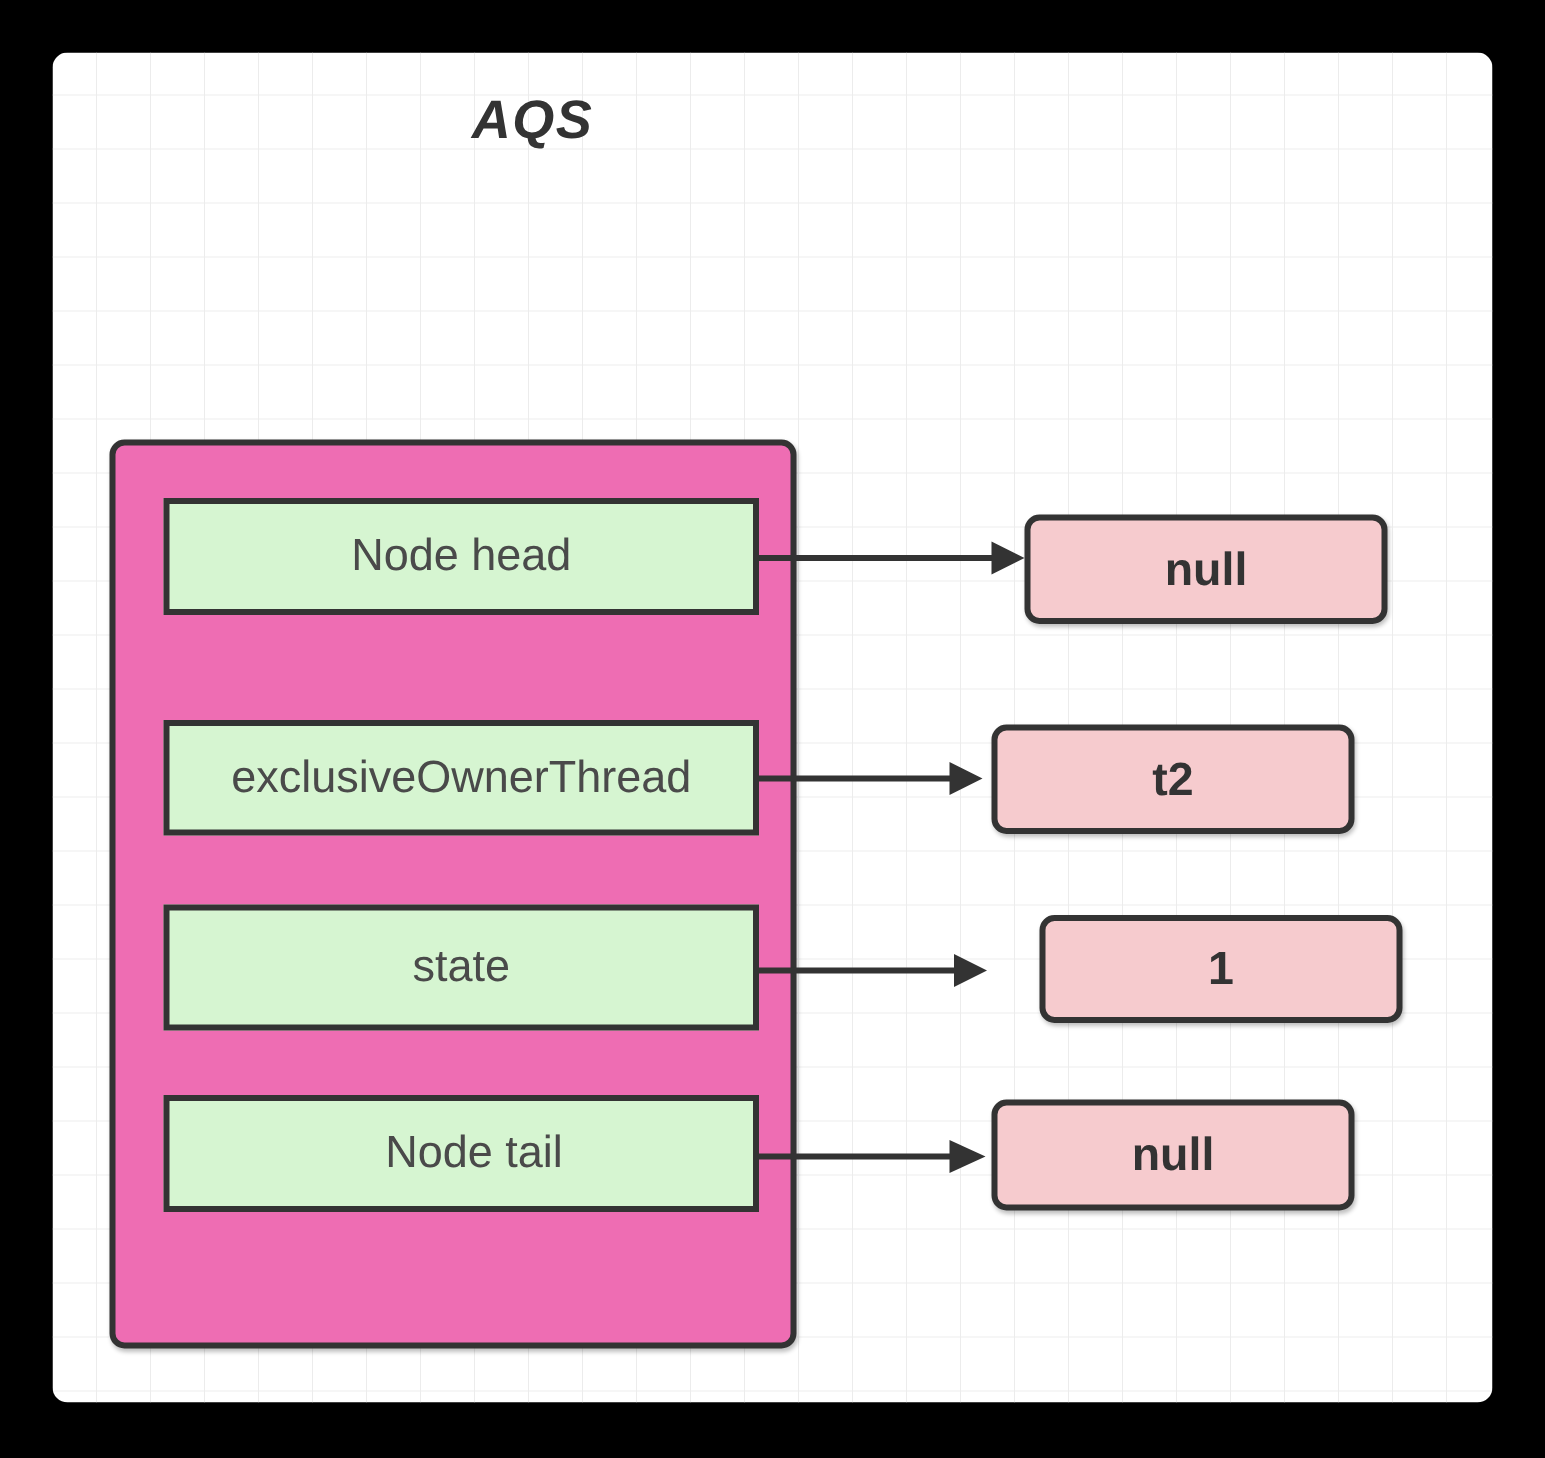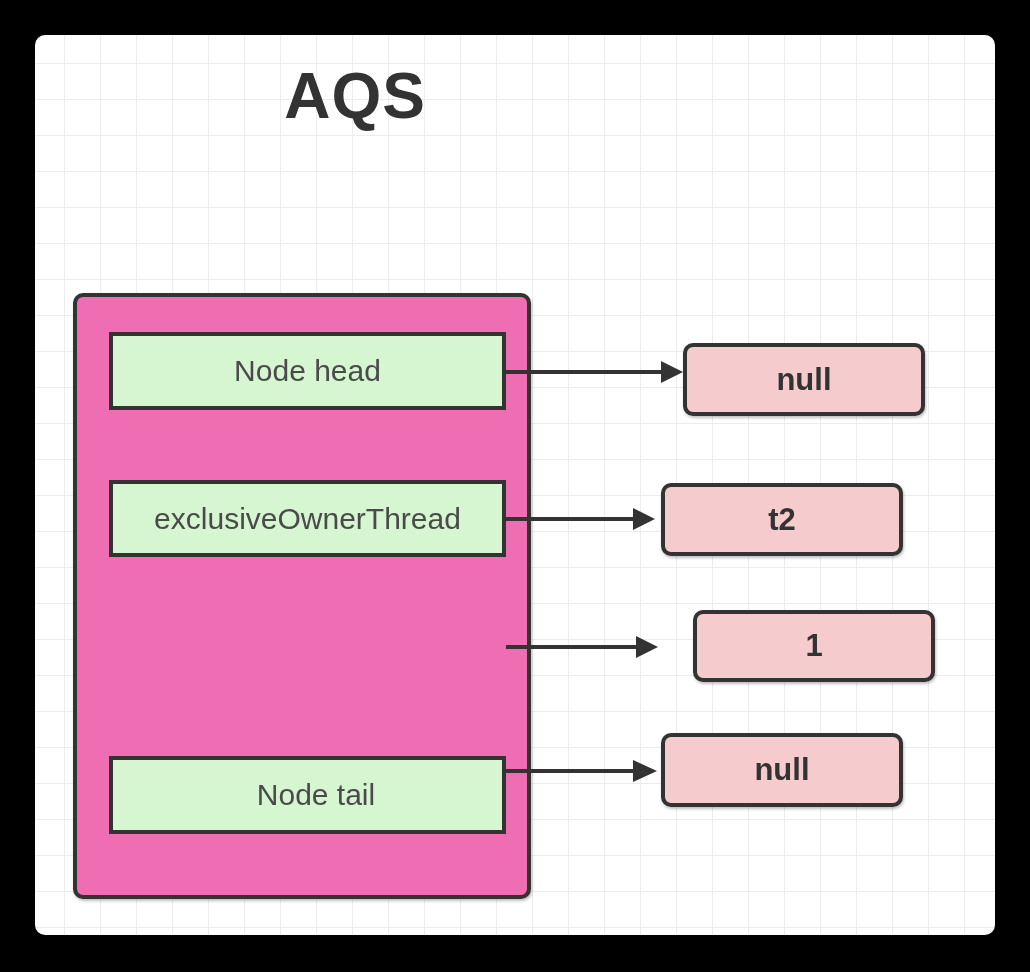--- a/index.html
+++ b/index.html
@@ -28,24 +28,25 @@
       linear-gradient(to right, var(--grid) 1px, transparent 1px),
       linear-gradient(to bottom, var(--grid) 1px, transparent 1px);
     background-size:36px 36px;
     background-position:29px 28px;
     border-radius:10px;
   }
   .title{
     position:absolute;
     left:120px;top:24px;width:400px;
     text-align:center;
-    font-size:64px;
+    font-size:36px;
     font-weight:bold;
     letter-spacing:1px;
     color:var(--valuetext);
+    font-style:italic;
   }
   .aqs-box{
     position:absolute;
     left:38px;top:258px;width:458px;height:606px;
     background:var(--pink);
     border:4px solid var(--stroke);
     border-radius:10px;
     box-shadow:1px 2px 3px rgba(0,0,0,0.25);
   }
   .field{
@@ -53,21 +54,21 @@
     left:74px;width:397px;height:78px;
     background:var(--green);
     border:4px solid var(--stroke);
     display:flex;align-items:center;justify-content:center;
     font-size:30px;
     color:var(--labeltext);
   }
   .field.f1{top:297px;}
   .field.f2{top:445px;height:77px;}
   .field.f3{top:568px;height:84px;}
-  .field.f4{top:721px;padding-left:17px;}
+  .field.f4{top:695px;padding-left:17px;}
   .value{
     position:absolute;
     width:242px;height:73px;
     background:var(--valpink);
     border:4px solid var(--stroke);
     border-radius:10px;
     display:flex;align-items:center;justify-content:center;
     font-size:31px;
     font-weight:bold;
     color:var(--valuetext);
@@ -90,20 +91,23 @@
 
   <div class="title">AQS</div>
 
   <div class="aqs-box"></div>
 
   <div class="field f1">
     <span>Node head</span>
   </div>
   <div class="field f2">
     <span>exclusiveOwnerThread</span>
+  </div>
+  <div class="field f3">
+    <span>state</span>
   </div>
   <div class="field f4">
     <span>Node tail</span>
   </div>
 
   <div class="value v1">
     <span>null</span>
   </div>
   <div class="value v2">
     <span>t2</span>

